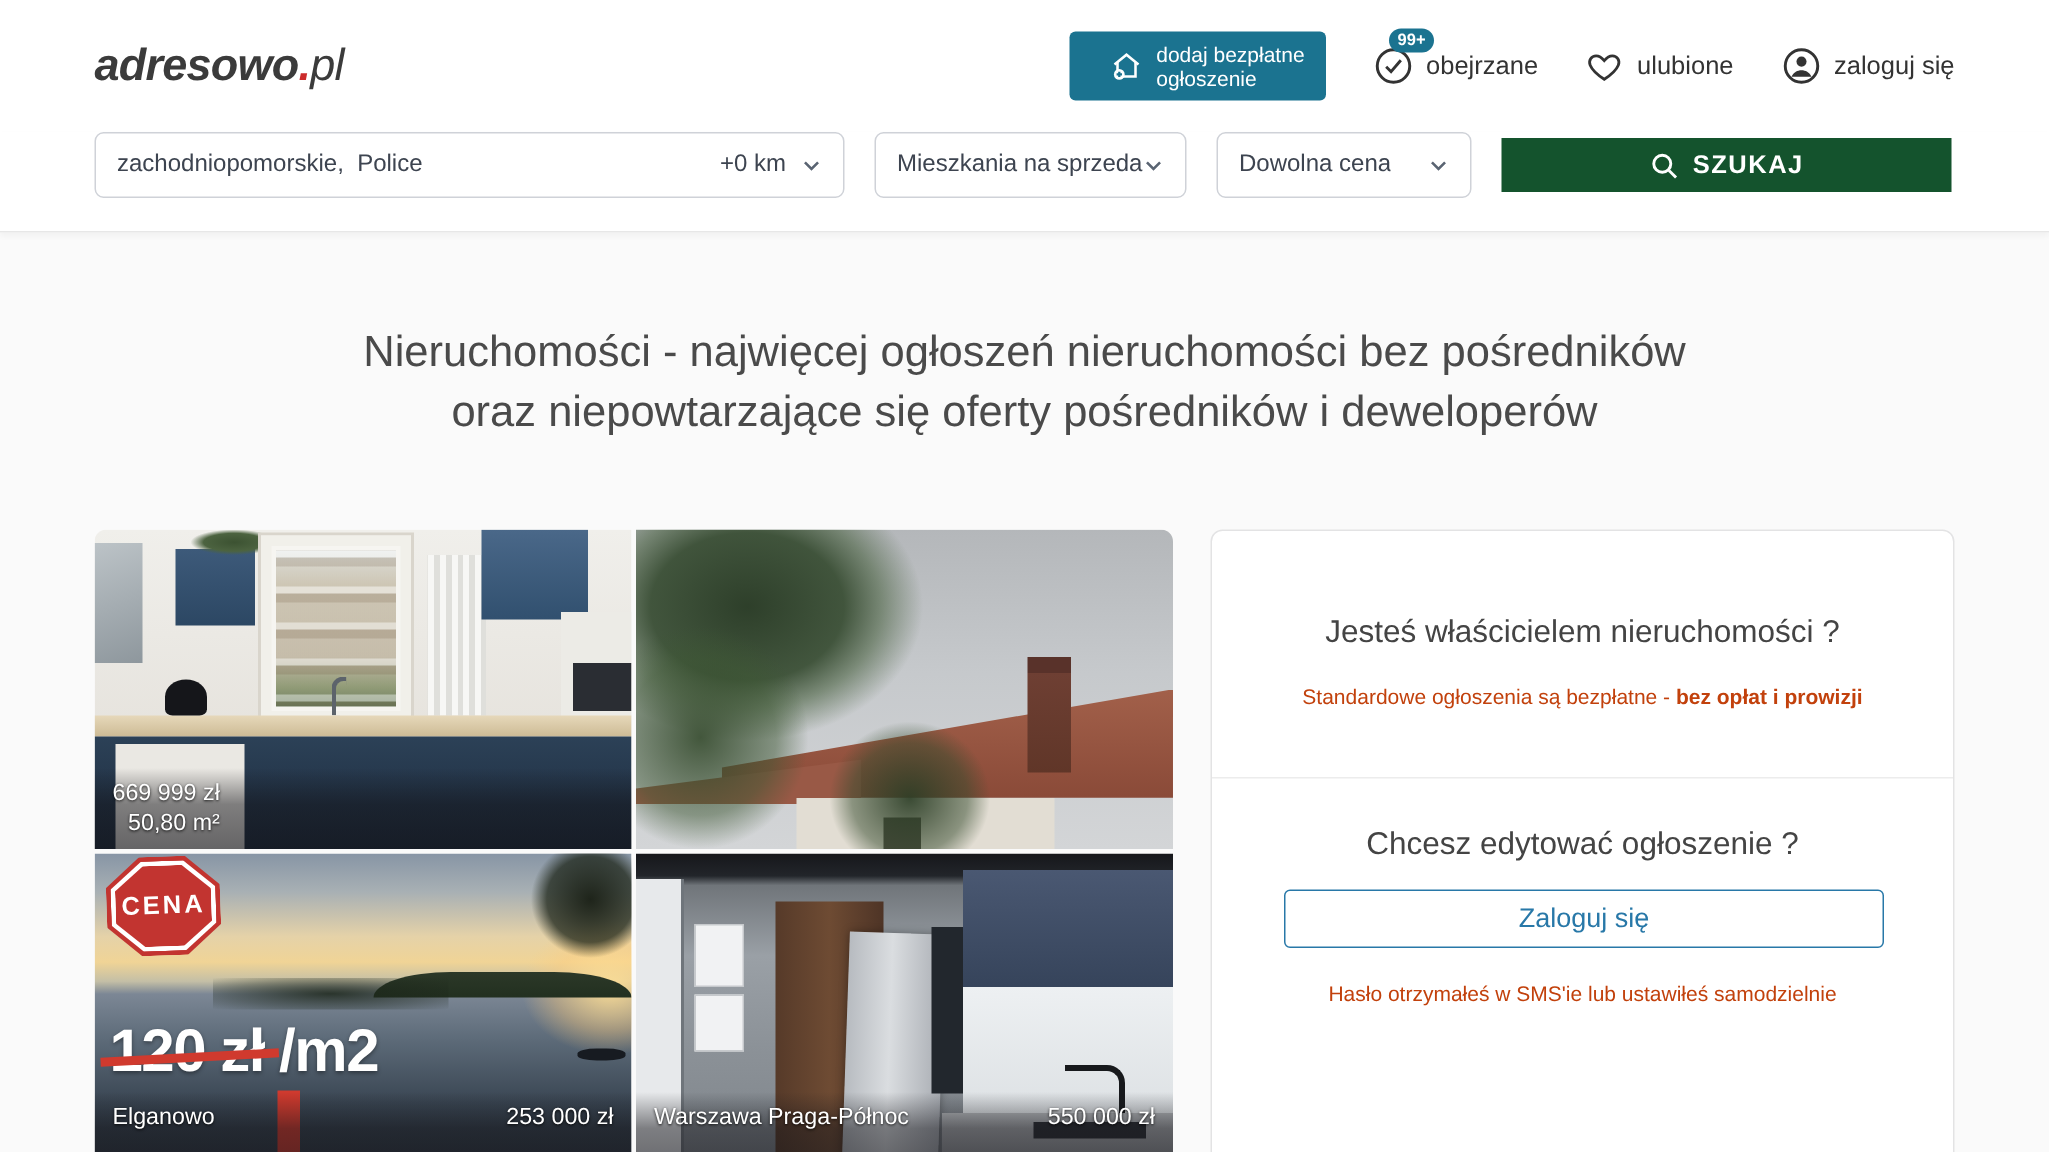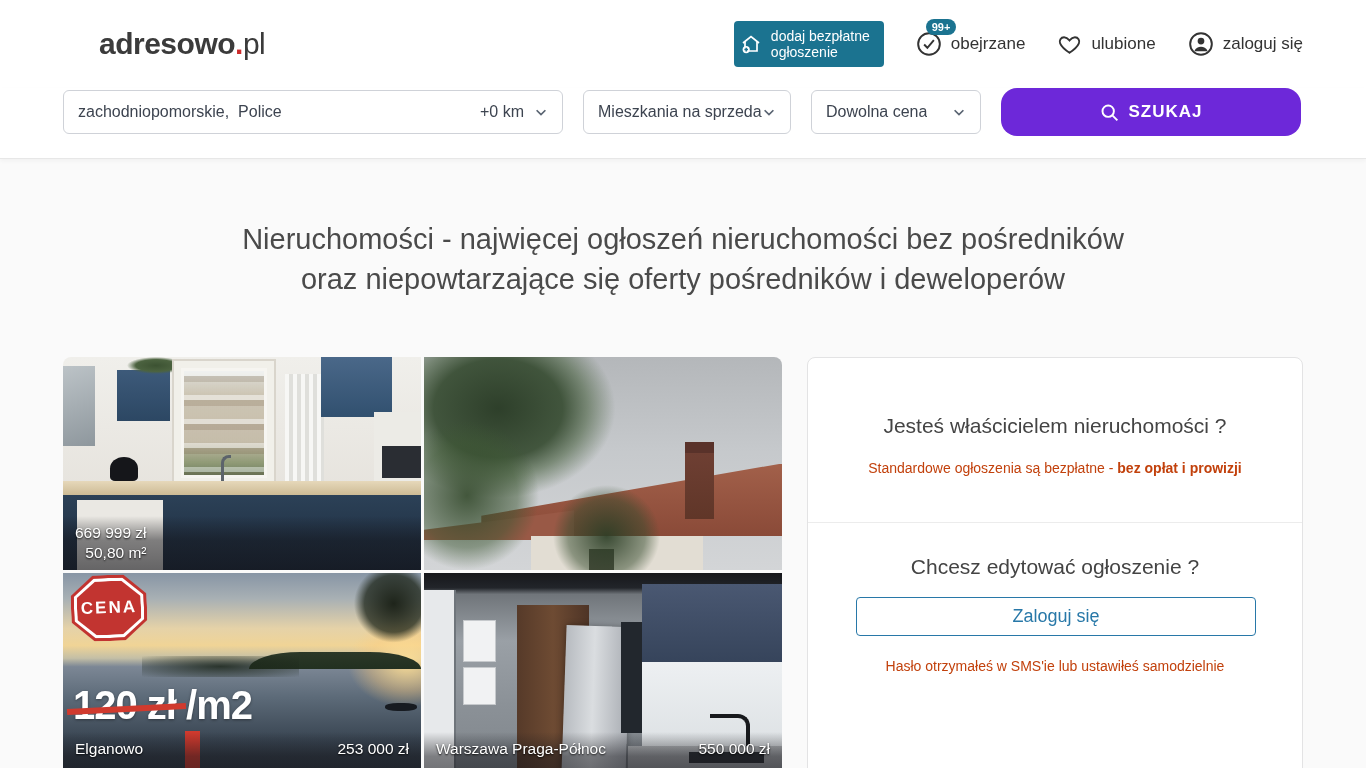--- a/index.html
+++ b/index.html
@@ -3,27 +3,27 @@
 <meta charset="utf-8">
 <style>
   * { margin:0; padding:0; box-sizing:border-box; }
   html,body { width:1366px; height:768px; overflow:hidden; background:#fafafa;
               font-family:"Liberation Sans", sans-serif; color:#333; }
 
   
   .topbar { background:#fff; }
   .topbar-inner { width:1240px; margin:0 auto; height:88px;
                   display:flex; align-items:center; justify-content:space-between; }
-  .logo { font-size:30px; letter-spacing:-0.5px; cursor:pointer;margin-left:36px; }
+  .logo { font-style:italic; font-size:30px; letter-spacing:-0.5px; cursor:pointer; }
   .logo .brand { font-weight:700; color:#3b3b3b; }
   .logo .dot { font-weight:700; color:#cc2b2b; }
   .logo .tld { font-weight:400; color:#3b3b3b; }
   .top-actions { display:flex; align-items:center; gap:32px; }
   .btn-add-top { display:flex; align-items:center; gap:8px; background:#1b7390; color:#fff;
-                 border:none; border-radius:4px; padding:7px 14px 7px 5px; cursor:pointer;
+                 border:none; border-radius:4px; padding:7px 14px 7px 26px; cursor:pointer;
                  font-size:14px; line-height:16px; text-align:left;
                  font-family:"Liberation Sans", sans-serif; }
   .top-link { display:flex; align-items:center; gap:9px; font-size:17px; color:#333;
               cursor:pointer; position:relative; background:none; border:none;
               font-family:"Liberation Sans", sans-serif; }
   .badge { position:absolute; top:-12px; left:10px; background:#1b7390; color:#fff;
            font-size:11px; font-weight:700; padding:2px 6px; border-radius:9px; }
 
   
   .searchbar { background:#fff; border-bottom:1px solid #e7e7e7;
@@ -33,22 +33,22 @@
   .field { height:44px; border:1px solid #cfd2d8; border-radius:6px; background:#fff;
            display:flex; align-items:center; padding:0 14px; font-size:16px; color:#3d4450;
            cursor:pointer; }
   .field-location { width:500px; justify-content:space-between; }
   .field-location input { border:none; outline:none; flex:1; font-size:16px; color:#3d4450;
                           font-family:"Liberation Sans", sans-serif; background:transparent; }
   .radius { display:flex; align-items:center; gap:10px; color:#3d4450; white-space:nowrap; }
   .field-category { width:208px; justify-content:space-between; }
   .field-category span, .field-price span { white-space:nowrap; overflow:hidden; }
   .field-price { width:170px; justify-content:space-between; }
-  .btn-search { width:300px; height:48px; background:#6d28d9; color:#fff; border:none;
-                border-radius:16px; font-size:17px; font-weight:700; letter-spacing:1px;
+  .btn-search { width:300px; height:36px; background:#14532d; color:#fff; border:none;
+                border-radius:0; font-size:17px; font-weight:700; letter-spacing:1px;
                 display:flex; align-items:center; justify-content:center; gap:8px;
                 cursor:pointer; font-family:"Liberation Sans", sans-serif; }
 
   
   h1 { width:1240px; margin:60px auto 0; text-align:center; font-weight:400;
        font-size:29px; line-height:40px; color:#4a4a4a; }
 
   
   .main { width:1240px; margin:58px auto 0; display:flex; gap:25px; align-items:flex-start; }
   .listings { width:720px; display:grid; grid-template-columns:1fr 1fr; gap:3px;

